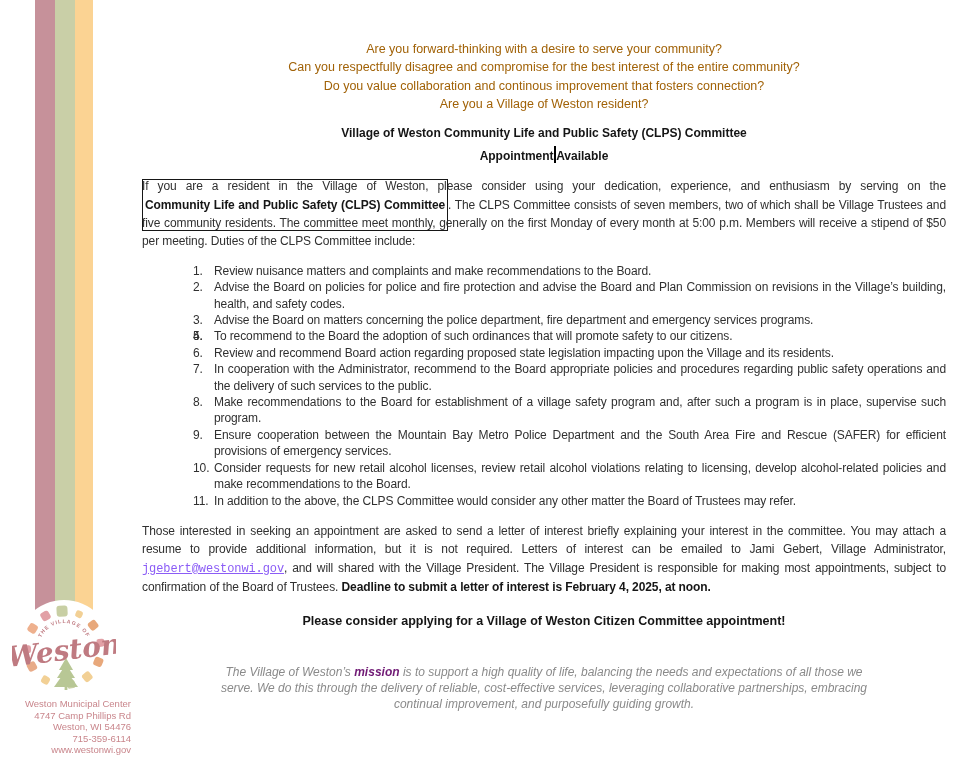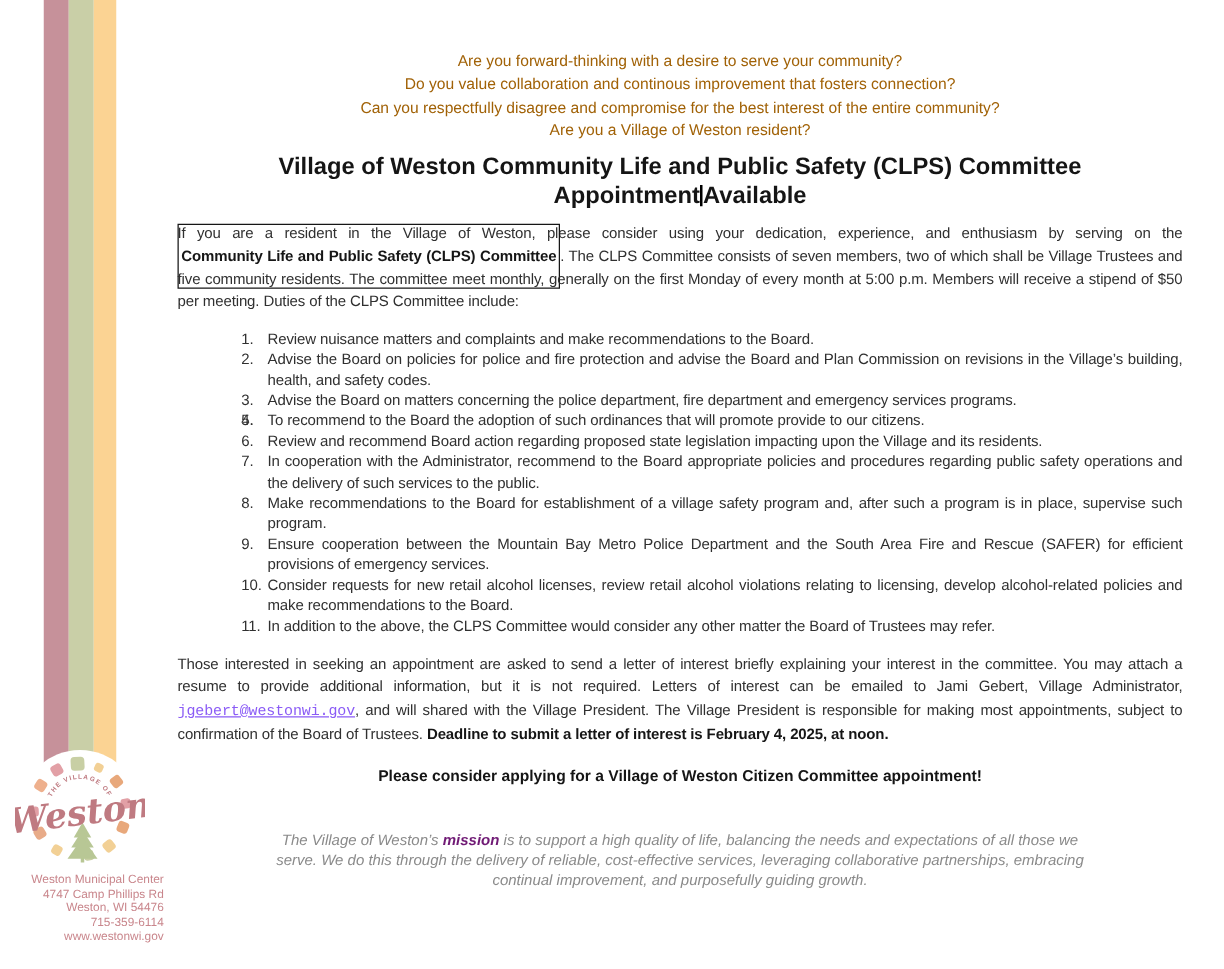--- a/index.html
+++ b/index.html
@@ -16,21 +16,21 @@
   .logo-wrap{position:absolute;left:12px;top:596px;width:104px;height:104px;}
   
   .addr{
     position:absolute;left:0;top:698px;width:131px;text-align:right;
     color:#c9868c;font-size:9.5px;line-height:11.6px;
   }
   
   .main{position:absolute;left:142px;top:0;width:804px;}
   .questions{margin-top:40px;text-align:center;color:#a16207;font-weight:normal;
     font-size:12.5px;line-height:18.3px;}
-  .doc-title{margin-top:9px;text-align:center;font-weight:bold;font-size:19px;
+  .doc-title{margin-top:9px;text-align:center;font-weight:bold;font-size:12px;
     line-height:23px;color:#151515;}
   .cursor{display:inline-block;width:1.5px;height:17px;background:#000;
     vertical-align:-3px;margin:0 0.5px;}
   .para{margin-top:9px;font-size:12px;line-height:18.4px;color:#303030;
     text-align:justify;letter-spacing:-0.1px;}
   .committee-box{font-weight:bold;color:#161616;border:1.5px solid #161616;
     padding:18px 2px;white-space:nowrap;}
   ol.duties{margin:12px 0 0 0;padding:0;list-style:none;font-size:12px;
     line-height:16.4px;color:#303030;letter-spacing:-0.1px;}
   ol.duties li{position:relative;padding-left:72px;text-align:justify;}
@@ -94,23 +94,23 @@
 
     <div>www.westonwi.gov</div>
   </div>
 
 <div class="main">
 
   <div class="questions">
 
       <div>Are you forward-thinking with a desire to serve your community?</div>
 
+      <div>Can you respectfully disagree and compromise for the best interest of the entire community?</div>
+
       <div>Do you value collaboration and continous improvement that fosters connection?</div>
-
-      <div>Can you respectfully disagree and compromise for the best interest of the entire community?</div>
 
       <div>Are you a Village of Weston resident?</div>
     </div>
 
   <div class="doc-title">
     <div>Village of Weston Community Life and Public Safety (CLPS) Committee</div>
     <div><span>Appointment</span><span class="cursor"></span><span>Available</span></div>
   </div>
 
   <div class="para"><span>If you are a resident in the Village of Weston, please consider using your dedication, experience, and enthusiasm by serving on the </span><span class="committee-box">Community Life and Public Safety (CLPS) Committee</span><span>. The CLPS Committee consists of seven members, two of which shall be Village Trustees and five community residents. The committee meet monthly, generally on the first Monday of every month at 5:00 p.m. Members will receive a stipend of $50 per meeting. Duties of the CLPS Committee include:</span></div>
@@ -118,21 +118,21 @@
   <ol class="duties">
 
       <li><span class="num">1.</span><span>Review nuisance matters and complaints and make recommendations to the Board.</span></li>
 
       <li><span class="num">2.</span><span>Advise the Board on policies for police and fire protection and advise the Board and Plan Commission on revisions in the Village’s building, health, and safety codes.</span></li>
 
       <li><span class="num">3.</span><span>Advise the Board on matters concerning the police department, fire department and emergency services programs.</span></li>
 
       <li><span class="num">4.</span></li>
 
-      <li><span class="num">5.</span><span>To recommend to the Board the adoption of such ordinances that will promote provide to our citizens.</span></li>
+      <li><span class="num">5.</span><span>To recommend to the Board the adoption of such ordinances that will promote safety to our citizens.</span></li>
 
       <li><span class="num">6.</span><span>Review and recommend Board action regarding proposed state legislation impacting upon the Village and its residents.</span></li>
 
       <li><span class="num">7.</span><span>In cooperation with the Administrator, recommend to the Board appropriate policies and procedures regarding public safety operations and the delivery of such services to the public.</span></li>
 
       <li><span class="num">8.</span><span>Make recommendations to the Board for establishment of a village safety program and, after such a program is in place, supervise such program.</span></li>
 
       <li><span class="num">9.</span><span>Ensure cooperation between the Mountain Bay Metro Police Department and the South Area Fire and Rescue (SAFER) for efficient provisions of emergency services.</span></li>
 
       <li><span class="num">10.</span><span>Consider requests for new retail alcohol licenses, review retail alcohol violations relating to licensing, develop alcohol-related policies and make recommendations to the Board.</span></li>

